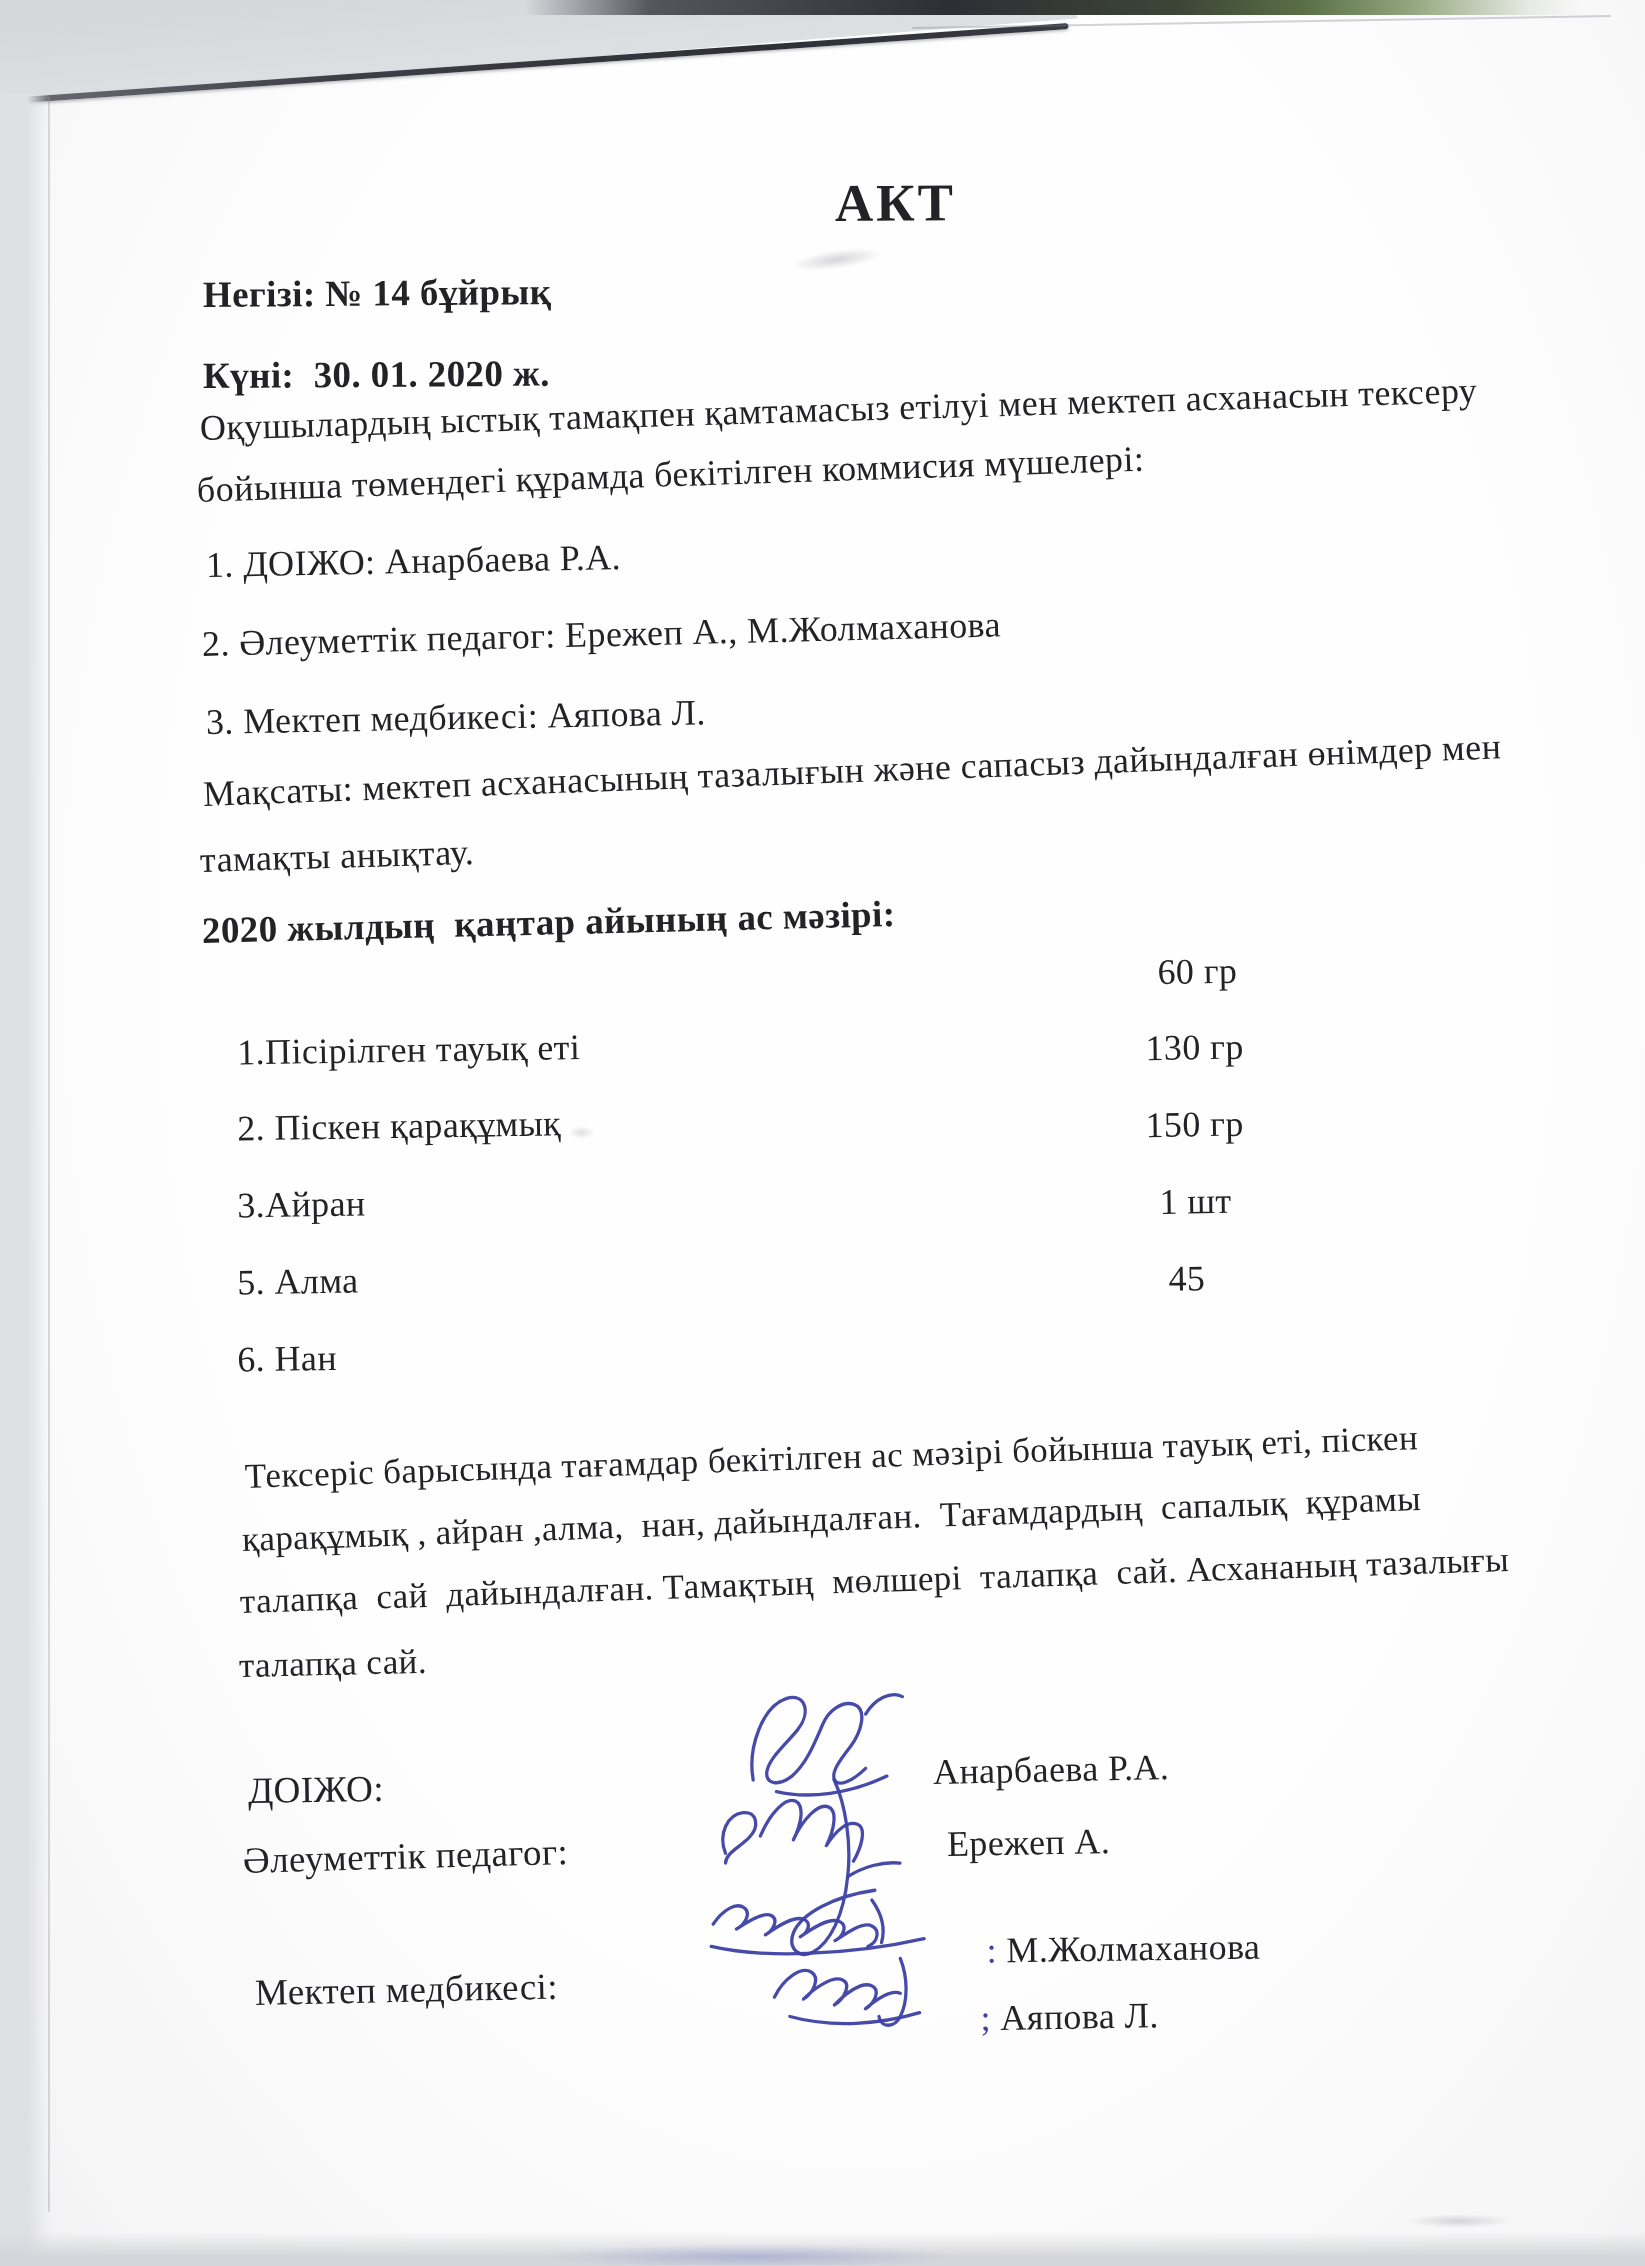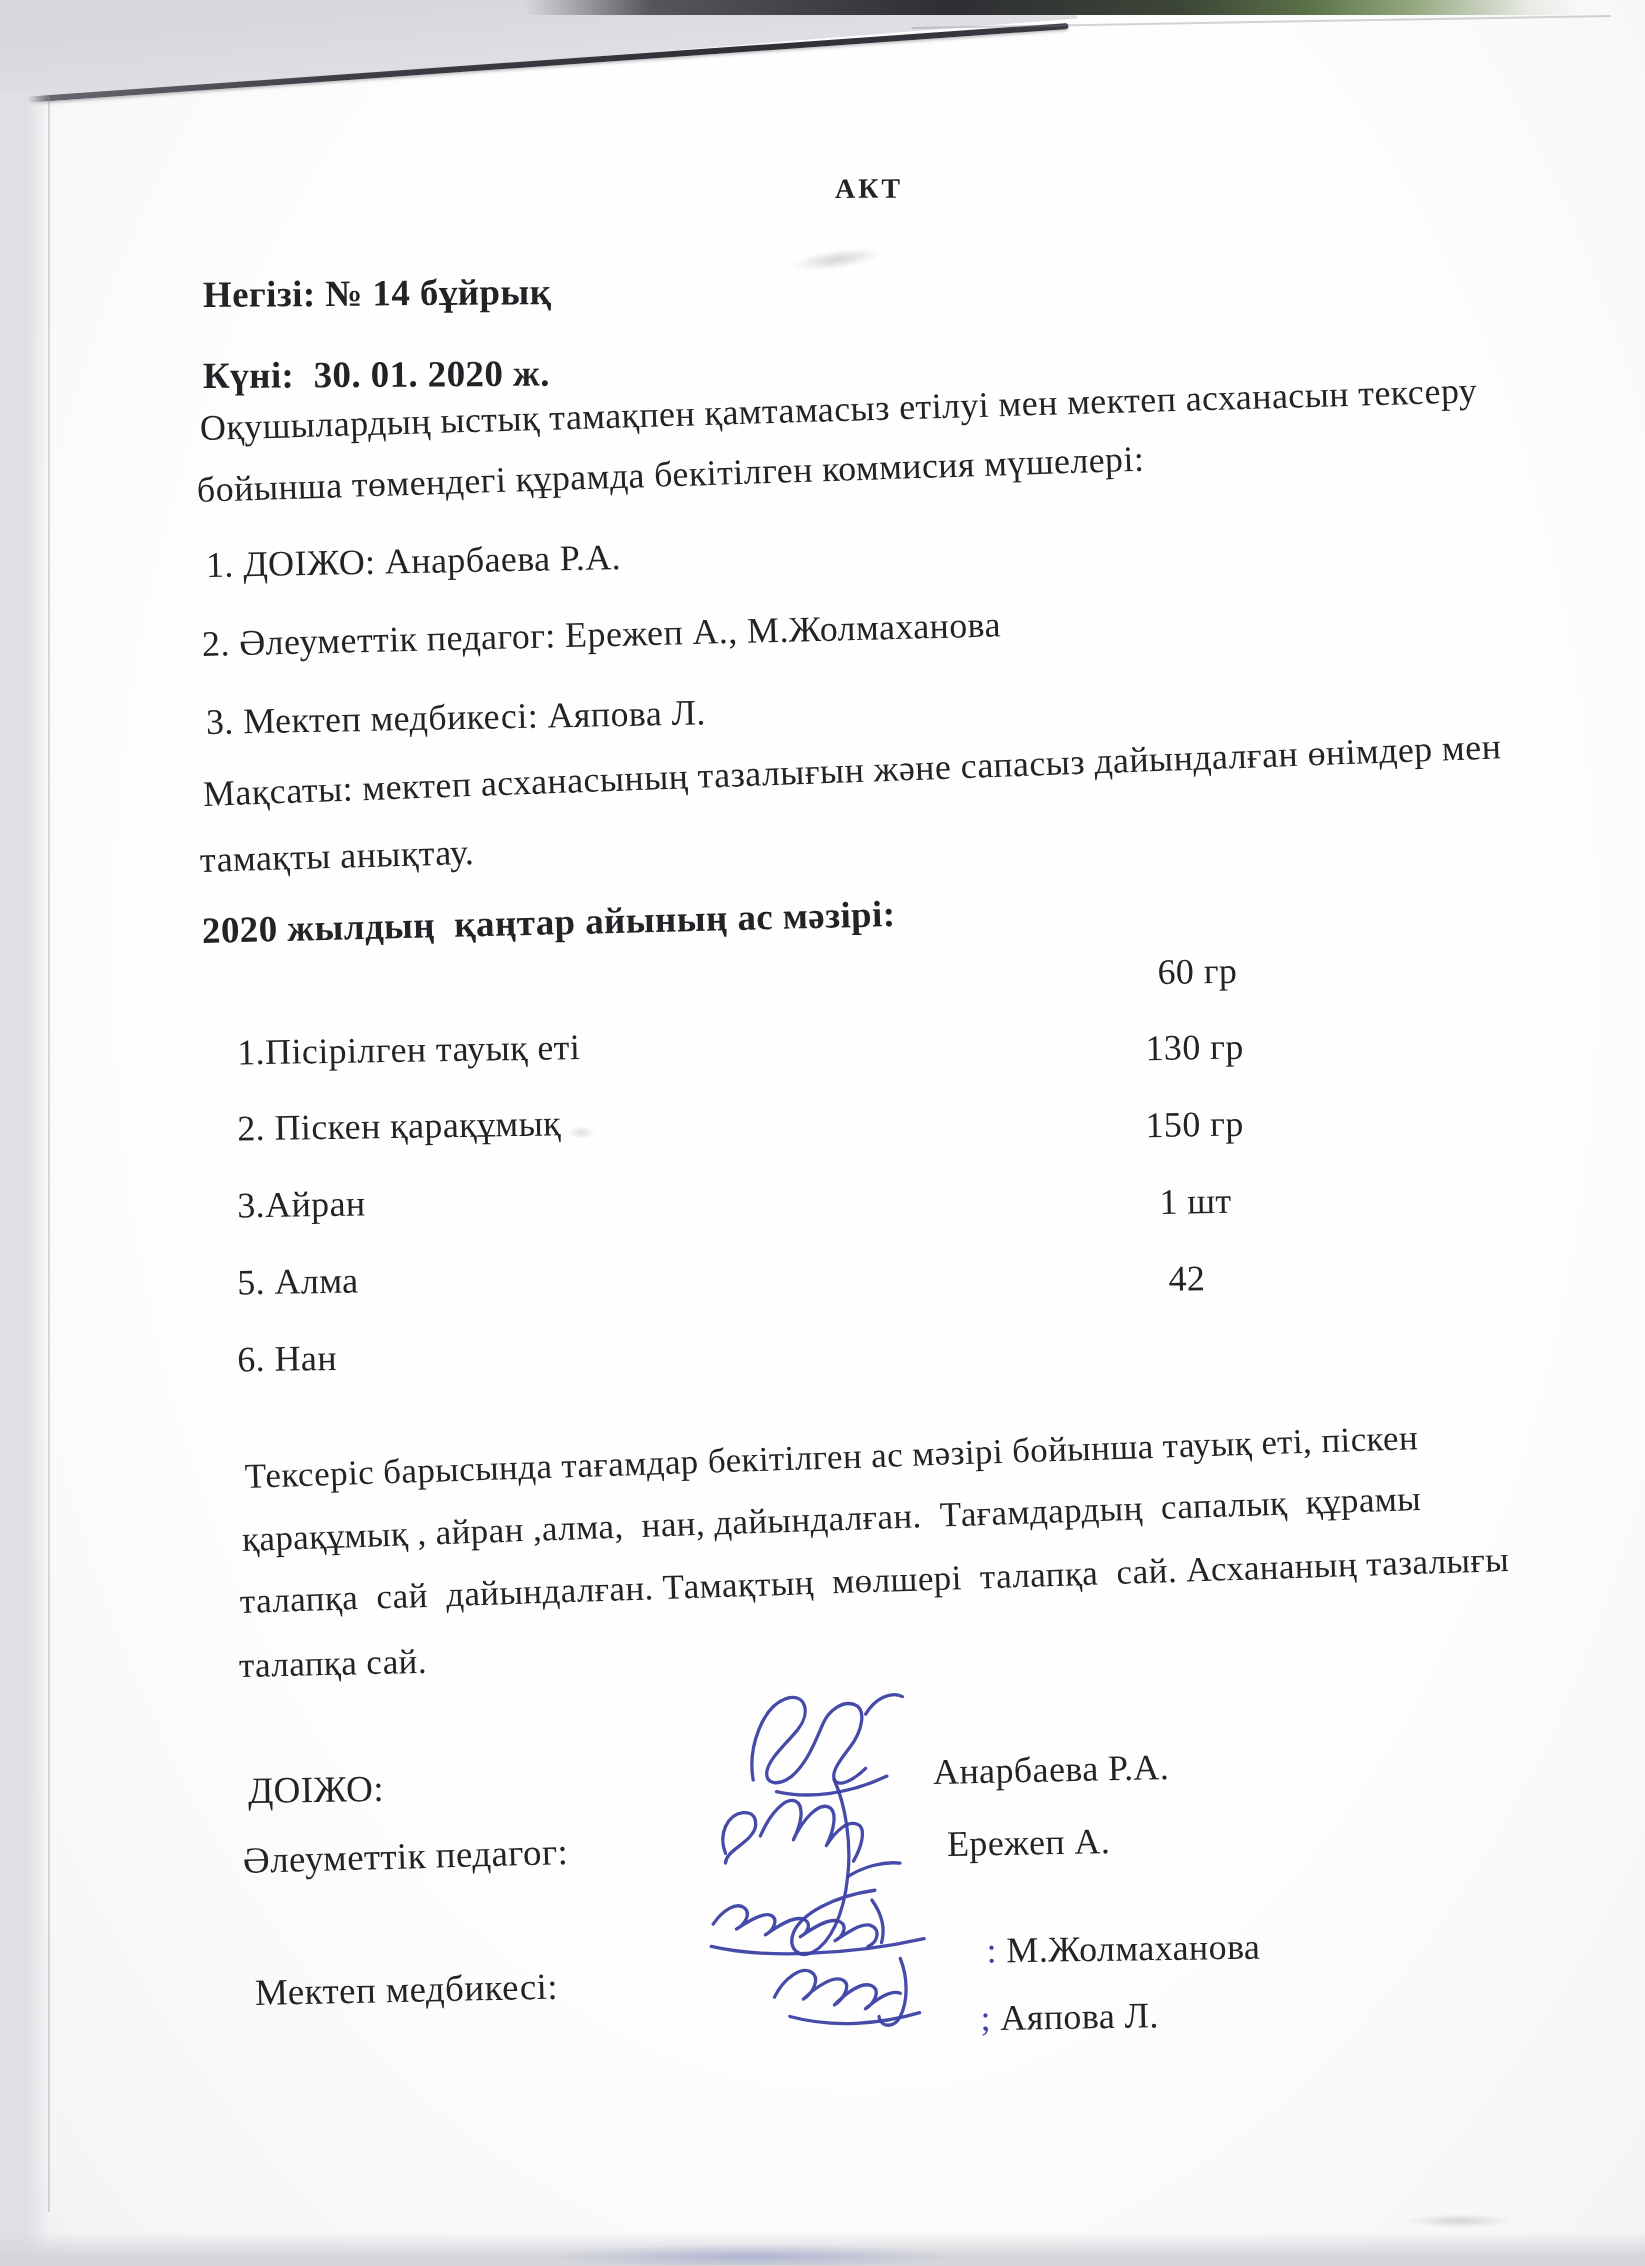--- a/index.html
+++ b/index.html
@@ -13,21 +13,21 @@
   .t{
     position:absolute;
     font-family:"Liberation Serif","DejaVu Serif",serif;
     color:var(--text,#232327);
     white-space:pre;
     line-height:1.15;
     transform-origin:left center;
     letter-spacing:0.4px;
   }
   .b{font-weight:bold;}
-  .fs42{font-size:28px;}
+  .fs42{font-size:53px;}
   .fs38{font-size:37px;}
   .fs37{font-size:36px;}
   .fs36{font-size:35px;}
   .menu-row{position:absolute;width:1281px;transform-origin:left center;}
   .menu-row .qty{position:absolute;top:-25px;}
   .ink{color:var(--ink,#3c41a5);}
   .sig{position:absolute;overflow:visible;}
   .sig path{fill:none;stroke:var(--ink,#3c41a5);stroke-width:3.4;stroke-linecap:round;stroke-linejoin:round;opacity:.95;}
   
   .art{position:absolute;pointer-events:none;}
@@ -101,21 +101,21 @@
   <div class="t fs37 menu-row" style="left:200px;top:1145px;transform:rotate(-.9deg);">
     <span>3.Айран</span>
     <span class="qty" style="left:947px;">150 гр</span>
   </div>
   <div class="t fs37 menu-row" style="left:200px;top:1222px;transform:rotate(-.9deg);">
     <span>5. Алма</span>
     <span class="qty" style="left:961px;">1 шт</span>
   </div>
   <div class="t fs37 menu-row" style="left:200px;top:1299px;transform:rotate(-.9deg);">
     <span>6. Нан</span>
-    <span class="qty" style="left:970px;">42</span>
+    <span class="qty" style="left:970px;">45</span>
   </div>
 
   <div class="t fs36" style="left:245px;top:1457px;transform:rotate(-1.9deg);">Тексеріс барысында тағамдар бекітілген ас мәзірі бойынша тауық еті, піскен</div>
   <div class="t fs36" style="left:242px;top:1520px;transform:rotate(-2deg);">қарақұмық , айран ,алма,  нан, дайындалған.  Тағамдардың  сапалық  құрамы</div>
   <div class="t fs36" style="left:240px;top:1582px;transform:rotate(-1.9deg);">талапқа  сай  дайындалған. Тамақтың  мөлшері  талапқа  сай. Асхананың тазалығы</div>
   <div class="t fs36" style="left:239px;top:1646px;transform:rotate(-1.3deg);">талапқа сай.</div>
 
   <div class="t fs38" style="left:248px;top:1770px;transform:rotate(-.9deg);">ДОІЖО:</div>
   <div class="t fs38" style="left:243px;top:1840px;transform:rotate(-1.6deg);">Әлеуметтік педагог:</div>
   <div class="t fs38" style="left:255px;top:1972px;transform:rotate(-1.2deg);">Мектеп медбикесі:</div>

